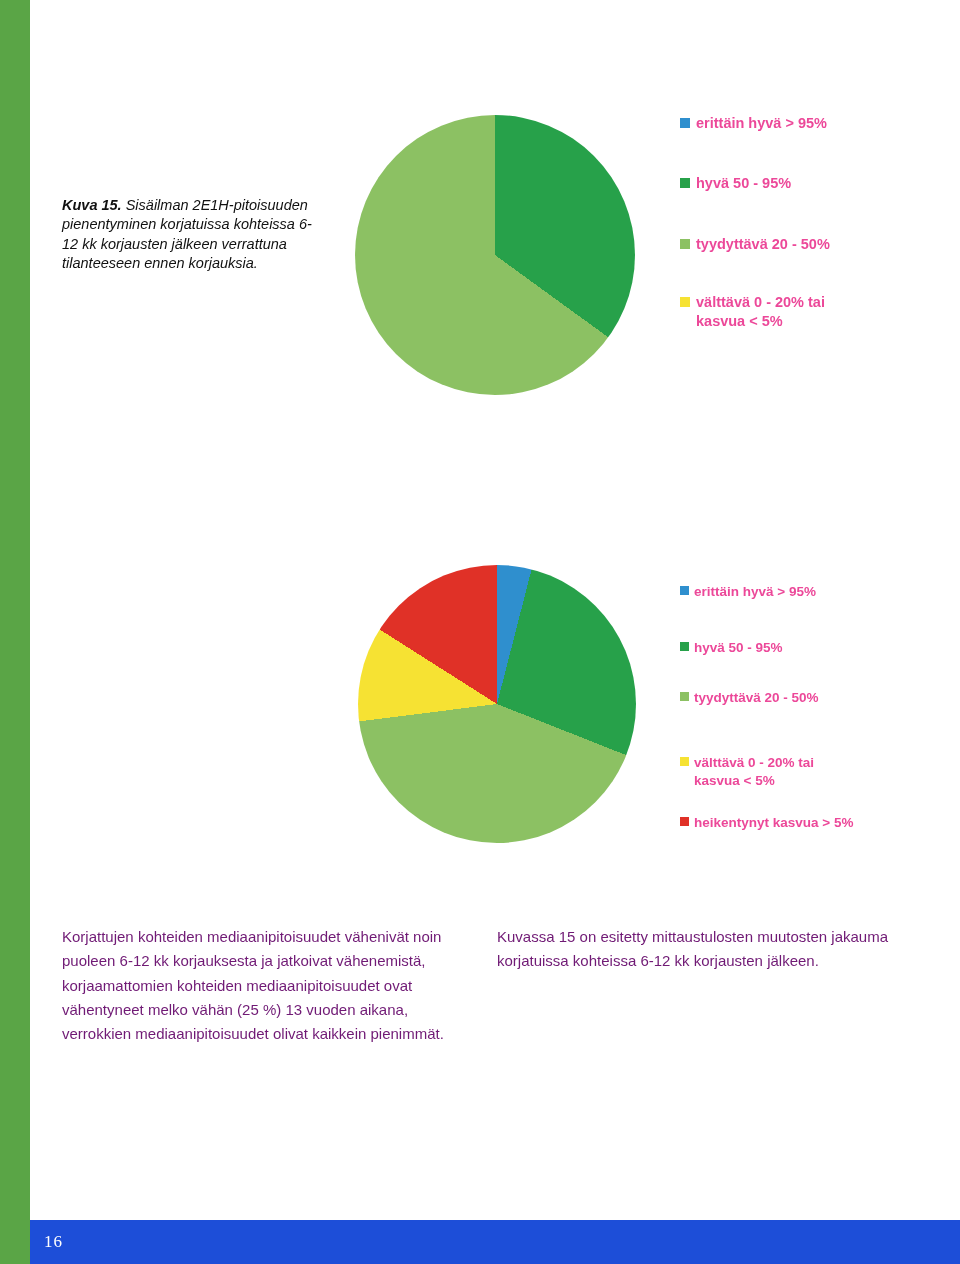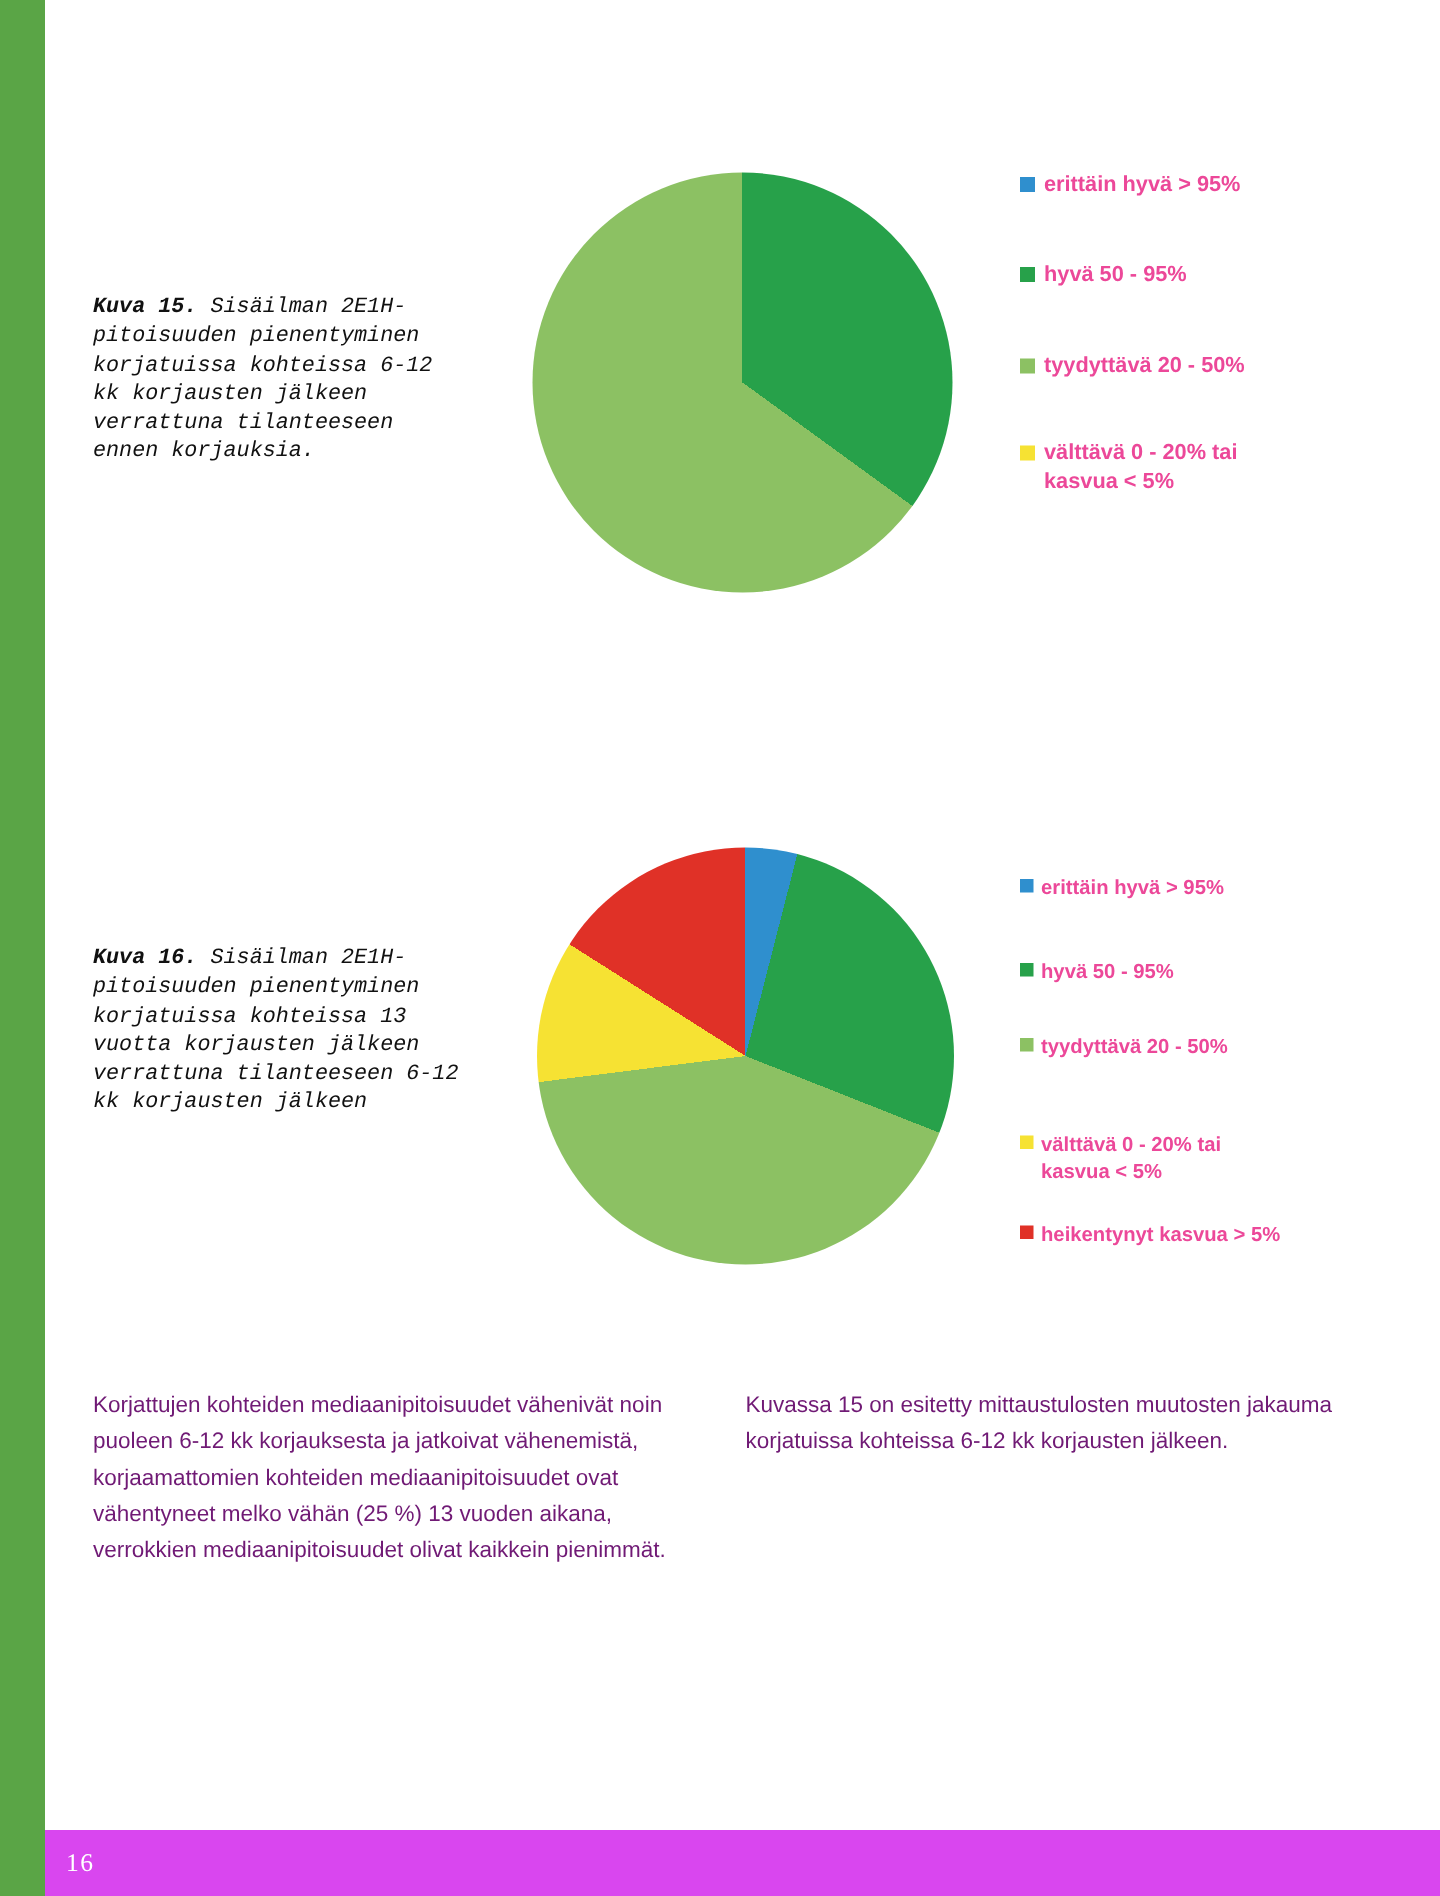--- a/index.html
+++ b/index.html
@@ -15,40 +15,40 @@
     background:#ffffff;
   }
   
   .left-bar{
     position:absolute;left:0;top:0;width:30px;height:1264px;
     background:#5aa546;
   }
   
   .bottom-bar{
     position:absolute;left:0;bottom:0;width:960px;height:44px;
-    background:#d946ef;
+    background:#1d4ed8;
   }
   .bottom-bar .page-num{
     position:absolute;left:44px;top:12px;
     color:#ffffff;font-size:17px;letter-spacing:1px;
     font-family:"Liberation Serif", serif;
   }
   .bottom-bar .footer-text{
     position:absolute;left:285px;top:15px;
     color:#ffffff;font-size:12.5px;letter-spacing:0.6px;
     font-family:"Liberation Sans", sans-serif;
   }
   .bottom-bar .leftblock{
     position:absolute;left:0;top:0;width:30px;height:44px;background:#5aa546;
   }
 
   
   .caption{
     position:absolute;
-    font-family:Liberation Mono, monospace;
+    font-family:Liberation Sans, sans-serif;
     font-style:italic;
     font-size:14.5px;
     line-height:1.33;
     color:#111;
   }
   .caption b{font-weight:700;font-style:italic;}
 
   
   .pie{
     position:absolute;
@@ -119,23 +119,20 @@
       <span class="swatch" style="background:#8cc163;"></span>
       <span class="legend-label">tyydyttävä 20 - 50%</span>
     </div>
     <div class="legend-item" style="margin-bottom:30px;">
       <span class="swatch" style="background:#f6e233;"></span>
       <span class="legend-label">välttävä 0 - 20% tai
 kasvua &lt; 5%</span>
     </div>
   </div>
 
-  <div class="caption" style="left:62px;top:630px;width:268px;">
-    <b>Kuva 16.</b><span> Sisäilman 2E1H-pitoisuuden pienentyminen korjatuissa kohteissa 13 vuotta korjausten jälkeen verrattuna tilanteeseen 6-12 kk korjausten jälkeen</span>
-  </div>
 
   <div class="pie" style="left:358px;top:565px;width:278px;height:278px;
               background:conic-gradient(from 0deg,
                 #2f8fce 0deg 14.4deg,
                 #27a14a 14.4deg 111.6deg,
                 #8cc163 111.6deg 262.8deg,
                 #f6e233 262.8deg 302.4deg,
                 #e03127 302.4deg 360deg);">
   </div>
 

